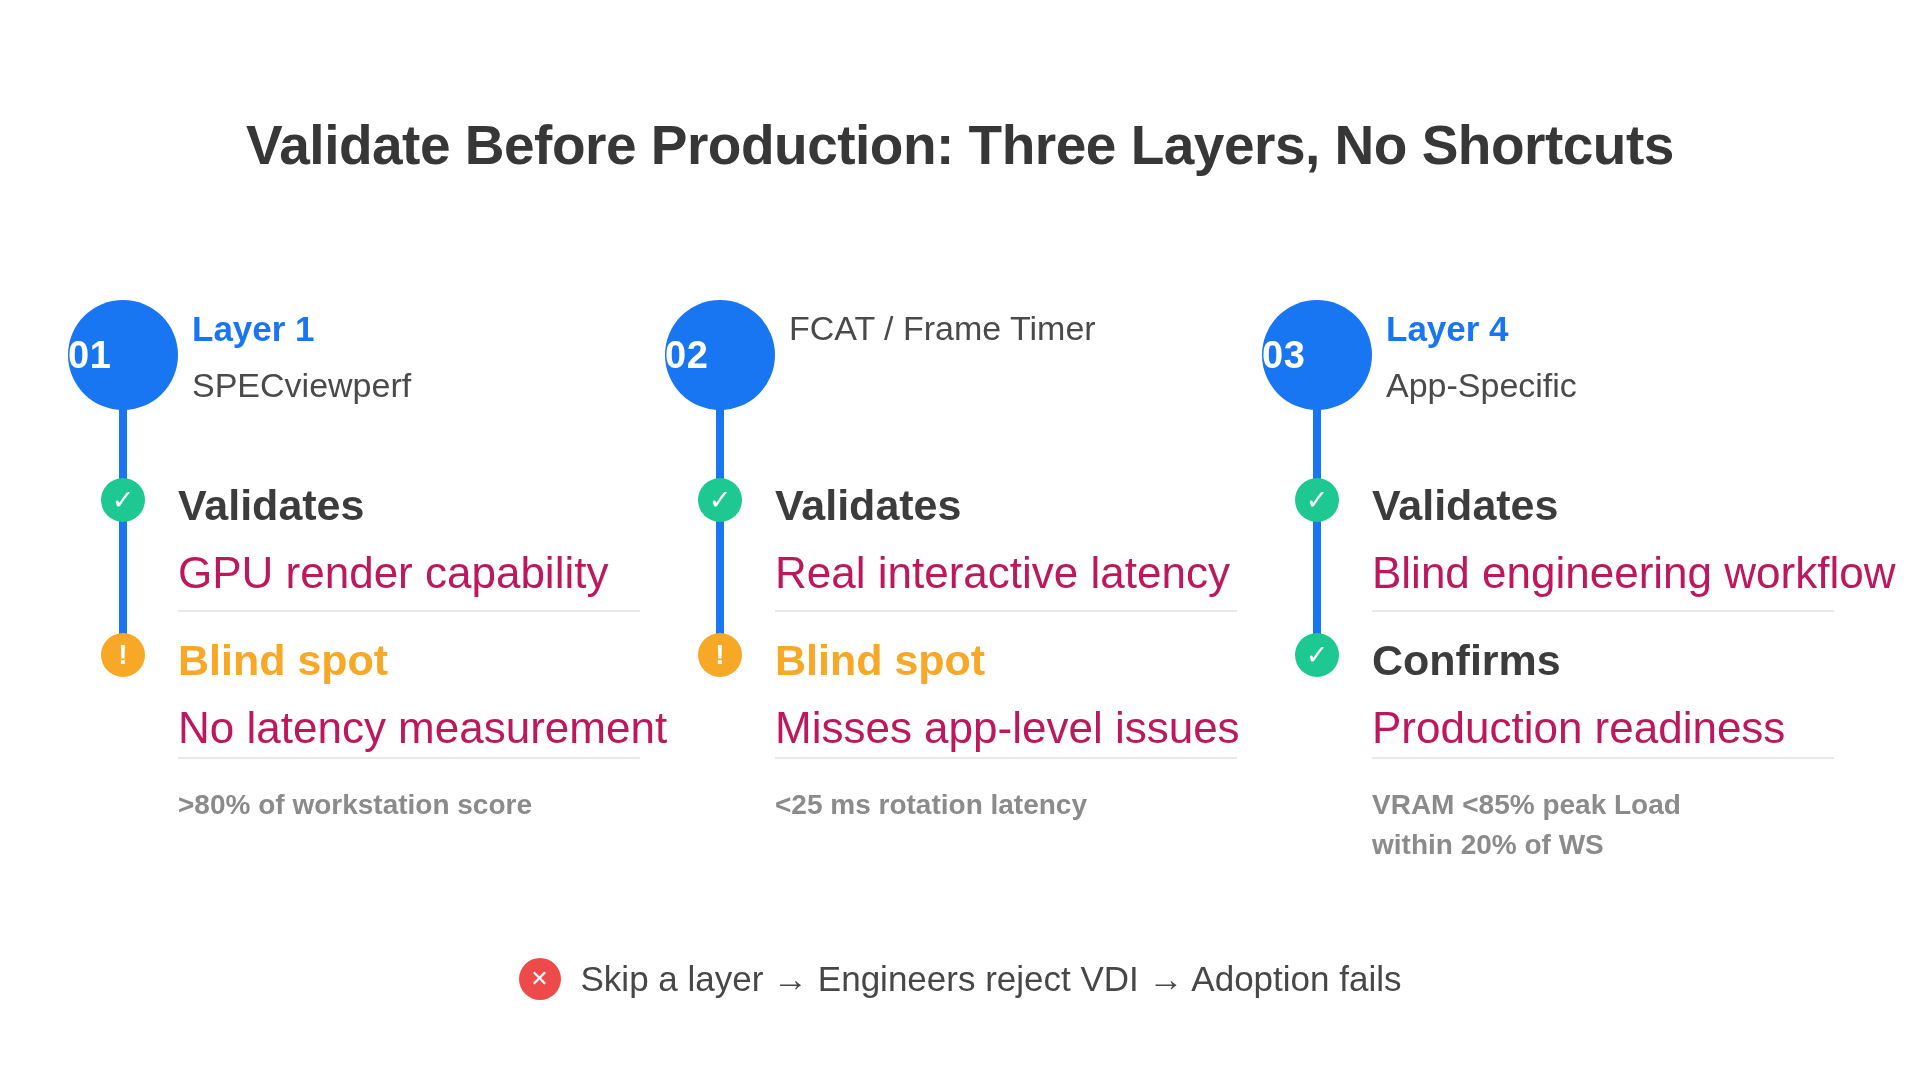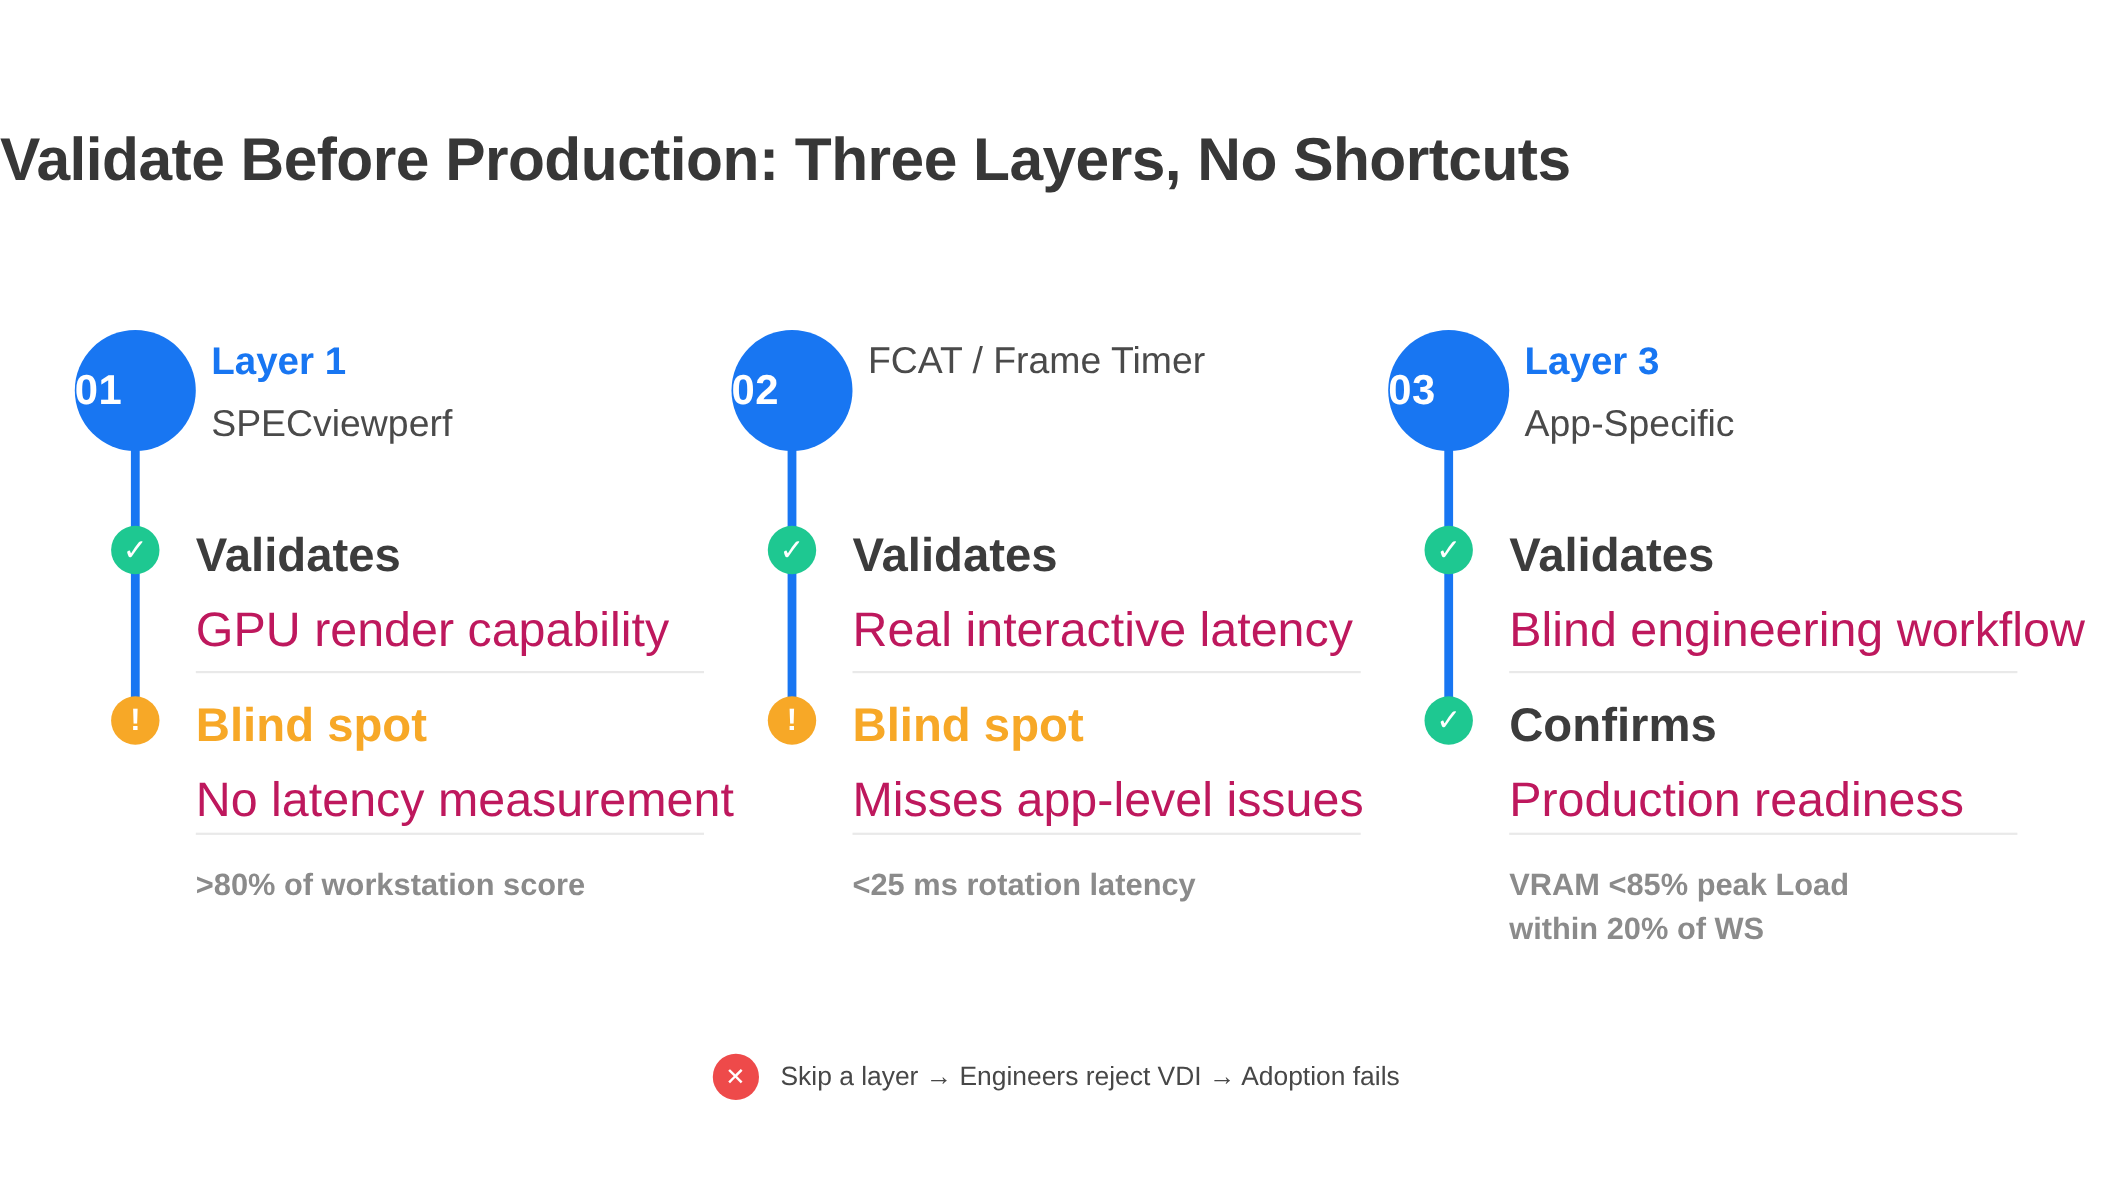--- a/index.html
+++ b/index.html
@@ -1,21 +1,21 @@
 <!DOCTYPE html>
 <html><head>
 <meta charset="utf-8">
 <style>
   html,body{margin:0;padding:0;background:#ffffff;}
   .slide{
     position:relative;width:1920px;height:1080px;overflow:hidden;background:#ffffff;
     font-family:"Liberation Sans","DejaVu Sans",sans-serif;color:#3c3c3c;
   }
   .title{
-    position:absolute;top:112px;left:0;width:1920px;
+    position:absolute;top:112px;left:0;width:1920px;text-align:center;
     font-size:55px;font-weight:700;color:#373737;letter-spacing:-0.5px;line-height:1.2;
   }
   .col{position:absolute;top:300px;width:572px;height:620px;}
   .col1{left:68px;}
   .col2{left:665px;}
   .col3{left:1262px;}
   .connector{
     position:absolute;left:51px;top:55px;width:8px;height:302px;
     background:#1876F2;border-radius:4px;
   }
@@ -48,21 +48,21 @@
     font-size:28px;font-weight:700;color:#8b8b8b;line-height:40px;
   }
   .footer{
     position:absolute;top:958px;left:0;width:1920px;
     display:flex;align-items:center;justify-content:center;gap:20px;
   }
   .fail-badge{
     width:42px;height:42px;border-radius:50%;background:#EE4A4A;color:#ffffff;
     display:flex;align-items:center;justify-content:center;font-size:22px;font-weight:700;flex:0 0 auto;
   }
-  .footer-text{font-size:24px;font-weight:400;color:#474747;line-height:1.2;}
+  .footer-text{font-size:35px;font-weight:400;color:#474747;line-height:1.2;}
 </style>
 </head>
 <body>
 
 <div class="slide">
 
   <div class="title">Validate Before Production: Three Layers, No Shortcuts</div>
 
   <div class="col col1">
     <div class="connector"></div>
@@ -124,21 +124,21 @@
       <div></div>
     </div>
   </div>
 
   <div class="col col3">
     <div class="connector"></div>
     <div class="badge">
       <span>03</span>
     </div>
     <div class="header">
-      <div class="layer-label">Layer 3</div>
+      <div class="layer-label">Layer 4</div>
       <div class="layer-name">App-Specific</div>
     </div>
     <div class="sec sec1">
       <div class="icon-circle icon-check">✓</div>
       <div class="sec-body">
         <div class="sec-title">Validates</div>
         <div class="sec-desc">Blind engineering workflow</div>
       </div>
     </div>
     <div class="divider div1"></div>

